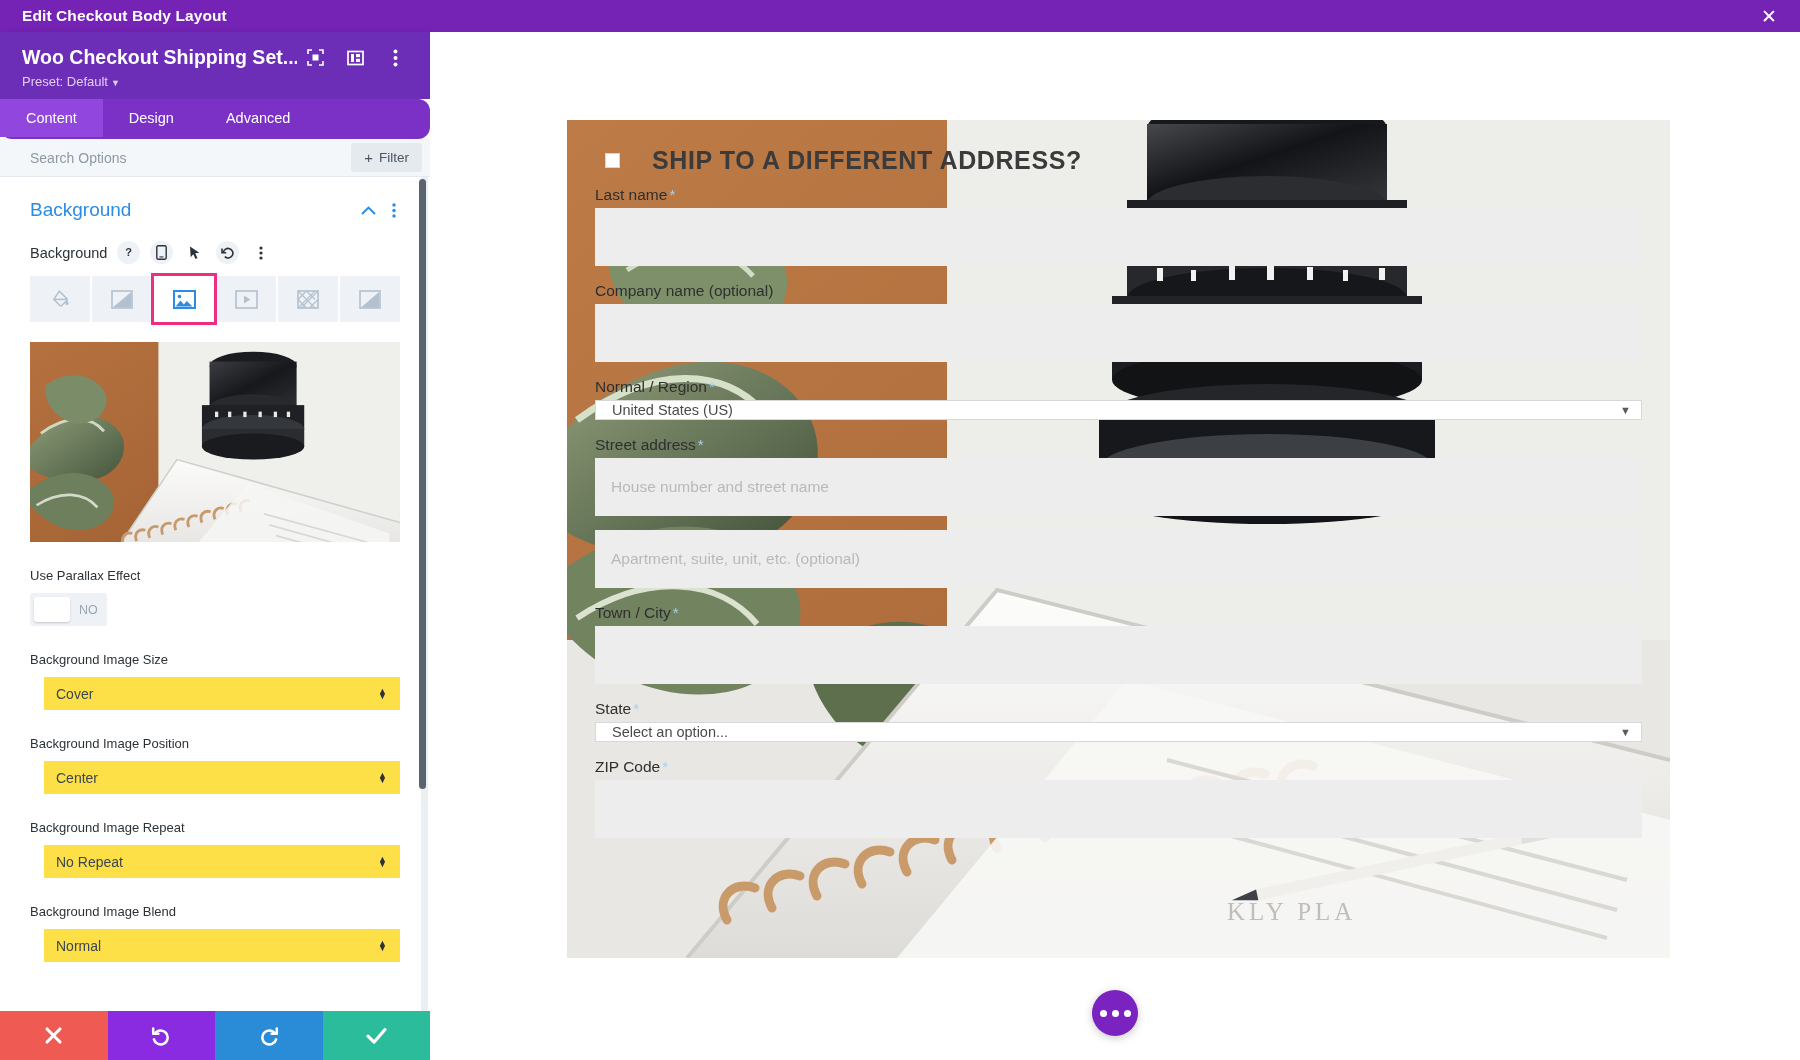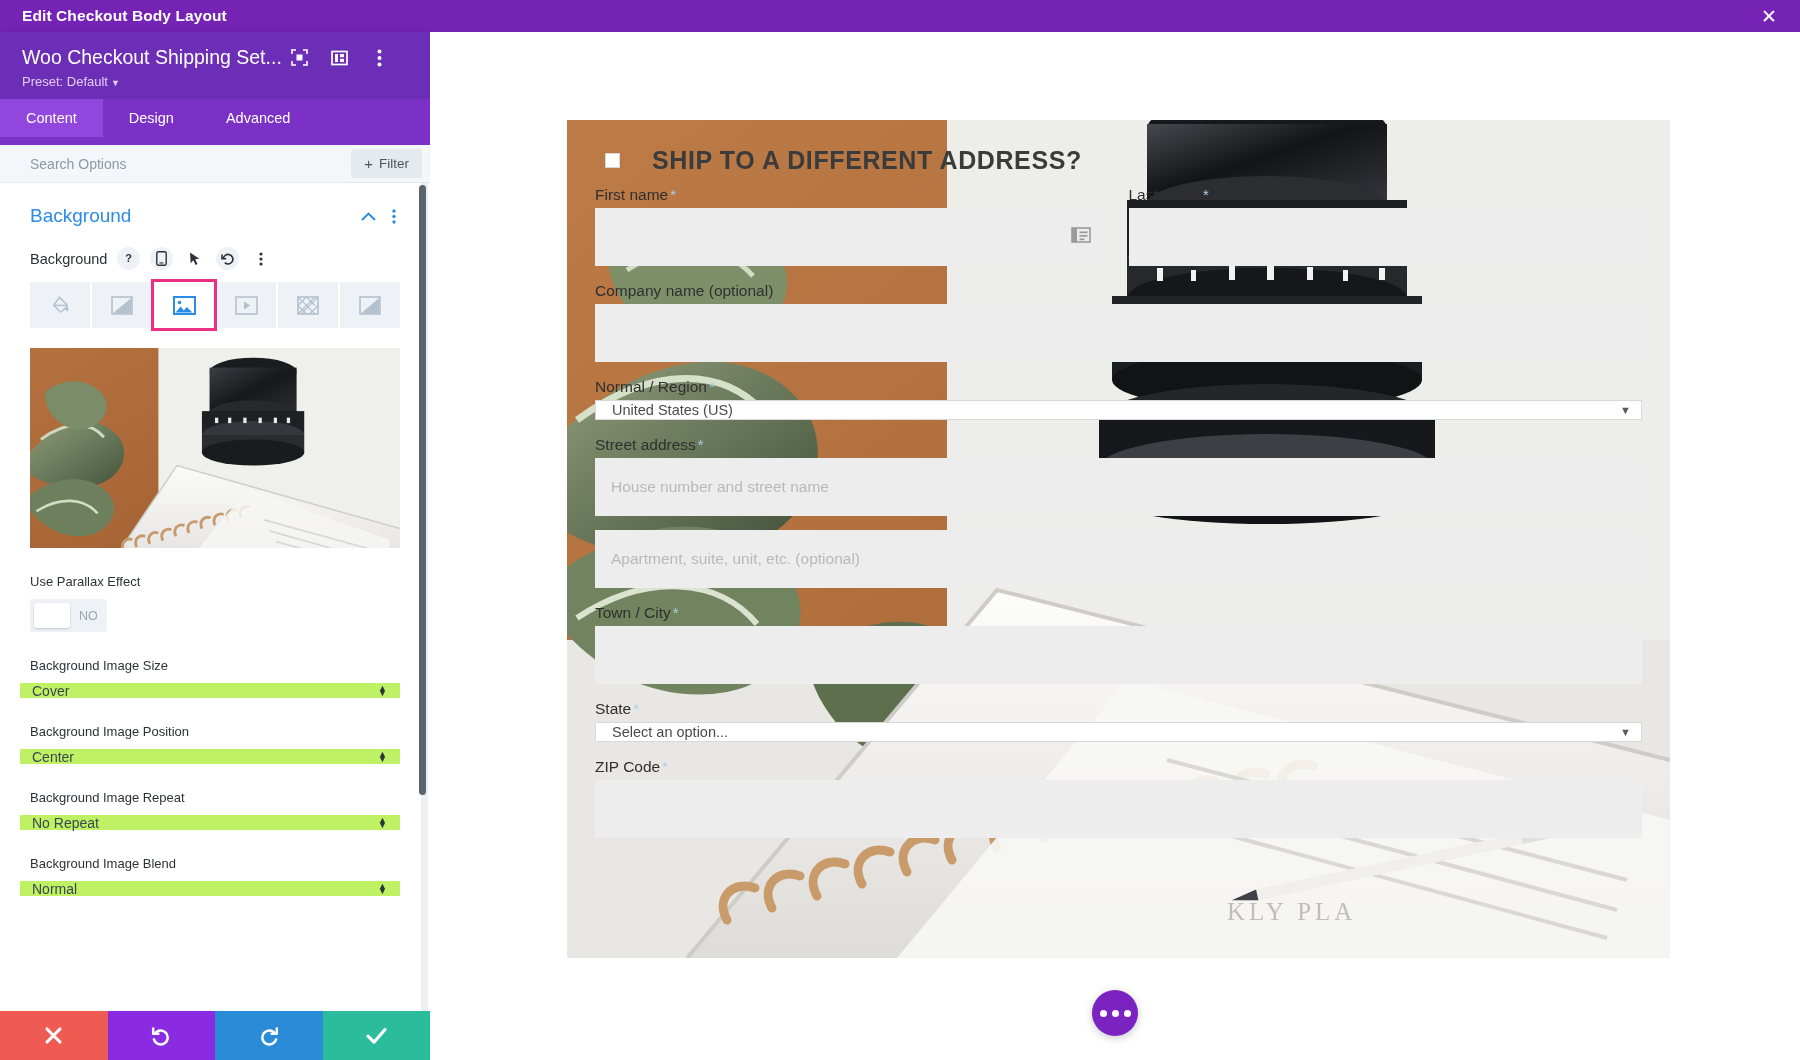--- a/index.html
+++ b/index.html
@@ -33,33 +33,33 @@
   .panel {
     position: absolute; left: 0; top: 32px; width: 430px; height: 1028px;
     background: #ffffff; display: flex; flex-direction: column;
     box-shadow: 2px 0 6px rgba(0,0,0,0.10);
   }
   .panel-header {
     background: #6c2eb7; padding: 14px 22px 10px 22px; position: relative;
   }
   .panel-header-row { display: flex; align-items: center; }
   .panel-name {
-    font-size: 19.5px; font-weight: normal; color: #ffffff;
+    font-size: 19.5px; font-weight: bold; color: #ffffff;
     white-space: nowrap; overflow: hidden; max-width: 275px;
   }
   .hdr-icons { display: flex; align-items: center; margin-left: 8px; gap: 20px; }
   .hdr-icon { width: 20px; height: 20px; color: #fff; cursor: pointer;
     display: flex; align-items: center; justify-content: center; }
   .panel-preset {
     font-size: 13px; color: #e2ccf5; margin-top: 5px; cursor: pointer;
   }
   .panel-preset .caret { font-size: 9px; margin-left: 3px; }
 
   
-  .tabs { display: flex; background: #7b31c6; height: 46px; }
+  .tabs { display: flex; background: #7b31c6; height: 40px; border-radius: 12px; }
   .tab {
     display: flex; align-items: center; justify-content: center;
     font-size: 14.5px; color: #ffffff; padding: 0 26px; height: 38px;
     cursor: pointer;
   }
   .tab.active { background: #9146dd; font-weight: normal; }
 
   
   .searchrow {
     display: flex; align-items: center; height: 38px;
@@ -137,21 +137,21 @@
     margin: 10px 30px 0 30px; display: inline-flex; align-items: center;
     background: #eef2f7; border-radius: 3px; padding: 4px; width: 77px;
   }
   .toggle-knob {
     width: 36px; height: 25px; background: #ffffff; border-radius: 3px;
     box-shadow: 0 1px 2px rgba(0,0,0,0.18);
   }
   .toggle-text { font-size: 12.5px; color: #9aa6b2; margin-left: 9px; }
 
   .select-box {
-    margin: 10px 30px 0 20px; height: 15px; background: #bef264;
+    margin: 10px 30px 0 44px; height: 33px; background: #fde047;
     display: flex; align-items: center; padding: 0 12px;
     font-size: 14px; color: #3c464f; cursor: pointer; position: relative;
   }
   .select-box .spin {
     position: absolute; right: 13px; top: 50%; transform: translateY(-50%);
     display: flex; flex-direction: column; line-height: 5px; color: #2c3338;
     font-size: 9px;
   }
 
   
@@ -613,37 +613,20 @@
       <div class="ship-head">
         <div class="ship-check"></div>
         <div class="ship-title">SHIP TO A DIFFERENT ADDRESS?</div>
       </div>
 
       <div class="form">
 
         <div class="row2 mb">
           <div class="col">
             <div class="flabel">
-              <span>First name</span><span class="req">*</span>
-            </div>
-            <div class="fin">
-              <span></span>
-              <span class="addrbook">
-                <svg width="20" height="16" viewBox="0 0 20 16">
-                  <rect x="1" y="1" width="18" height="14" stroke="#9a9a9a" stroke-width="1.6" fill="none"></rect>
-                  <rect x="1" y="1" width="5" height="14" fill="#9a9a9a"></rect>
-                  <rect x="8.5" y="4.5" width="8" height="1.7" fill="#9a9a9a"></rect>
-                  <rect x="8.5" y="8" width="8" height="1.7" fill="#9a9a9a"></rect>
-                  <rect x="8.5" y="11.5" width="5" height="1.7" fill="#9a9a9a"></rect>
-                </svg>
-              </span>
-            </div>
-          </div>
-          <div class="col">
-            <div class="flabel">
               <span>Last name</span><span class="req">*</span>
             </div>
             <div class="fin">
               <span></span>
             </div>
           </div>
         </div>
 
         <div class="mb">
           <div class="flabel">Company name (optional)</div>

